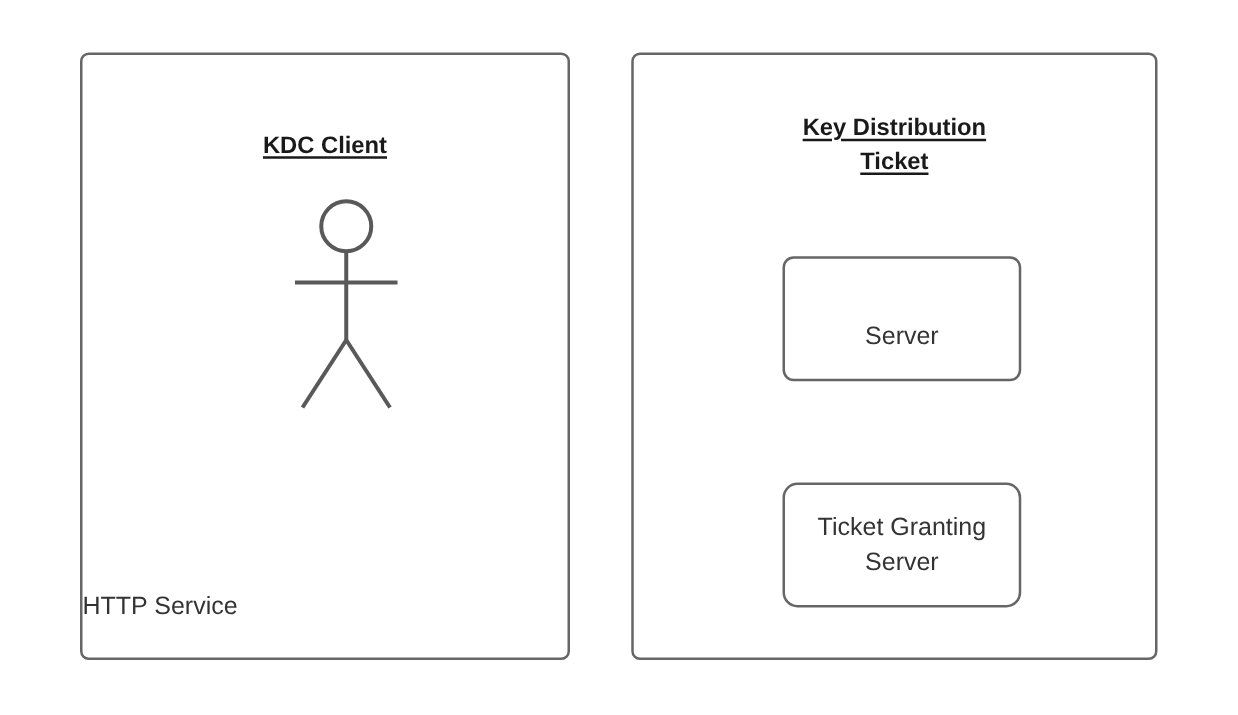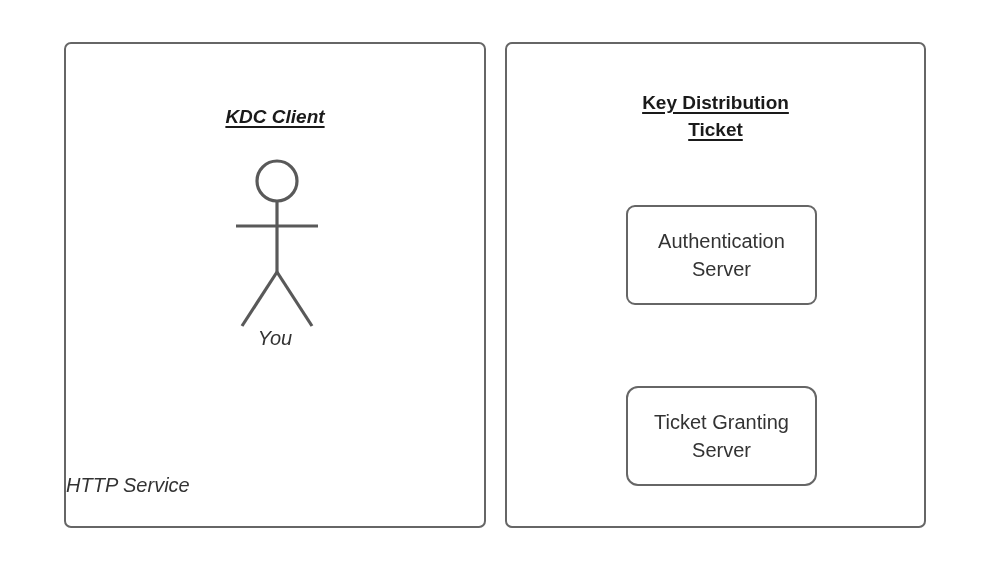--- a/index.html
+++ b/index.html
@@ -22,21 +22,21 @@
   }
 
   
   .panel {
     position: absolute;
     background: #ffffff;
     border: 2px solid #666666;
     border-radius: 7px;
     box-sizing: border-box;
   }
-  .panel-left  { left: 64px;  top: 42px; width: 422px; height: 486px; font-style: italic; }
+  .panel-left  { left: 64px;  top: 42px; width: 392px; height: 486px; }
   .panel-right { left: 505px; top: 42px; width: 421px; height: 486px; }
 
   .panel-title {
     position: absolute;
     left: 0;
     right: 0;
     text-align: center;
     font-weight: bold;
     font-size: 19px;
     line-height: 27px;
@@ -125,29 +125,28 @@
       <svg class="figure-svg" width="100" height="176" viewBox="0 0 100 176" xmlns="http://www.w3.org/2000/svg">
         <g stroke="#595959" stroke-width="3.2" fill="none" stroke-linecap="butt">
           <circle cx="50" cy="25" r="20"></circle>
           <line x1="50" y1="45" x2="50" y2="116"></line>
           <line x1="9" y1="70" x2="91" y2="70"></line>
           <line x1="50" y1="116" x2="15" y2="170"></line>
           <line x1="50" y1="116" x2="85" y2="170"></line>
         </g>
       </svg>
     </div>
-    <div class="figure-label">You</div>
 
     <div class="service-label">HTTP Service</div>
 
   </div>
 
   <div class="panel panel-right">
 
     <div class="panel-title title-right"><span>Key Distribution</span><br><span>Ticket</span></div>
 
-    <div class="server-box server-auth"><span><span>Authentication</span><br><span>Server</span></span></div>
+    <div class="server-box server-auth"><span><br><span>Server</span></span></div>
 
     <div class="server-box server-tgs"><span><span>Ticket Granting</span><br><span>Server</span></span></div>
 
   </div>
 
 </div>
 
 </body></html>

